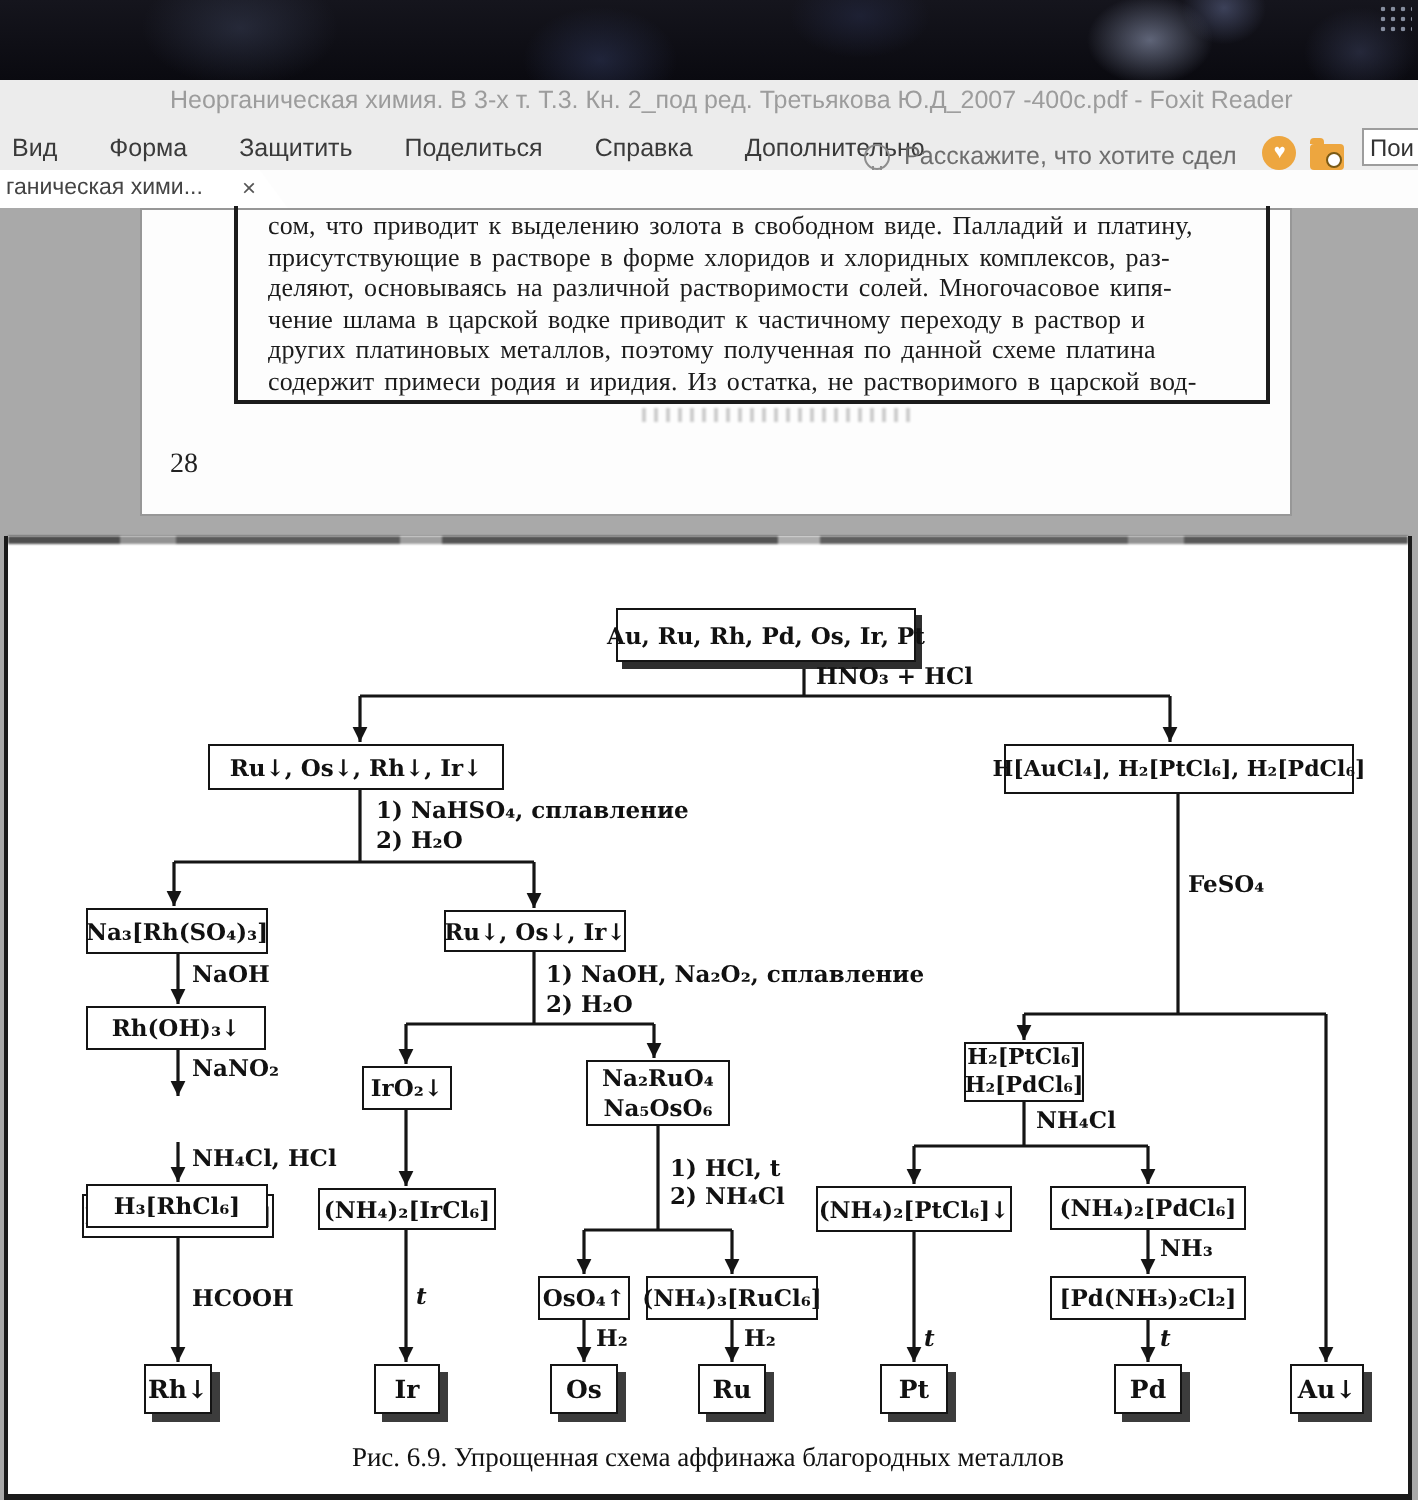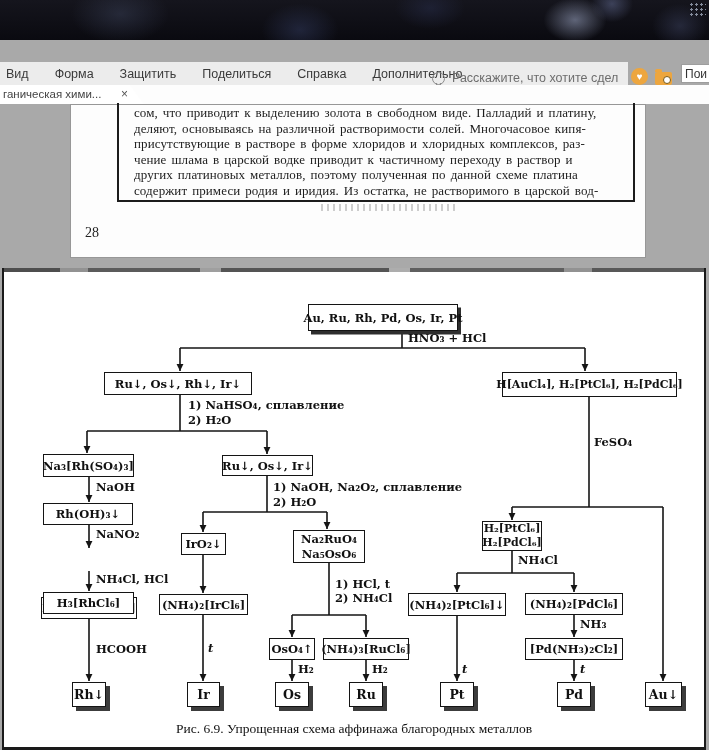--- a/index.html
+++ b/index.html
@@ -18,21 +18,21 @@
       radial-gradient(50px 30px at 430px 8px, rgba(40,46,76,.5), transparent 70%),
       linear-gradient(#15151d,#0a0a10);}
   .dots{position:absolute;right:3px;top:2px;width:17px;height:15px;opacity:.75;
     background-image:radial-gradient(circle,#aab4c8 1px,transparent 1.3px);background-size:5px 5px;}
 
   
   .titlebar{position:absolute;left:0;top:40px;width:709px;height:22px;background:#ececec;}
   .title{position:absolute;left:85px;top:3px;font-size:12.5px;color:#9c9c9c;white-space:nowrap;}
 
   
-  .menubar{position:absolute;left:0;top:62px;width:628px;height:23px;background:#ececec;}
+  .menubar{position:absolute;left:0;top:62px;width:709px;height:23px;background:#ececec;}
   .menu-items{position:absolute;left:6px;top:0;height:23px;display:flex;align-items:center;gap:26px;
     font-size:12.5px;color:#3a3a3a;}
   .menu-items span{cursor:default;white-space:nowrap;}
   .assist{position:absolute;left:432px;top:0;height:23px;display:flex;align-items:flex-end;gap:7px;}
   .bulb{width:11px;height:11px;border:1.5px solid #8d8d8d;border-radius:50%;position:relative;margin-top:-3px;}
   .bulb::after{content:"";position:absolute;left:2.5px;top:10px;width:3px;height:3px;
     border-left:1.5px solid #8d8d8d;border-right:1.5px solid #8d8d8d;}
   .hint{font-size:12.5px;color:#6d6d6d;white-space:nowrap;}
   .heart{width:17px;height:17px;border-radius:50%;background:#eda63f;color:#fff;font-size:10px;
     line-height:17px;text-align:center;margin-left:6px;}
@@ -91,20 +91,23 @@
 </style>
 </head>
 <body>
 
 <div class="screen">
 
   <div class="desktop">
     <div class="dots"></div>
   </div>
 
+  <div class="titlebar">
+    <div class="title">Неорганическая химия. В 3-х т. Т.3. Кн. 2_под ред. Третьякова Ю.Д_2007 -400с.pdf - Foxit Reader</div>
+  </div>
 
   <div class="menubar">
     <div class="menu-items">
       <span>Вид</span>
       <span>Форма</span>
       <span>Защитить</span>
       <span>Поделиться</span>
       <span>Справка</span>
       <span>Дополнительно</span>
     </div>
@@ -123,22 +126,22 @@
       <span class="tab-close">×</span>
     </div>
   </div>
 
   <div class="docarea">
 
     <div class="page1">
       <div class="textbox">
         <div class="paragraph">
           <div>сом, что приводит к выделению золота в свободном виде. Палладий и платину,</div>
+          <div>присутствующие в растворе в форме хлоридов и хлоридных комплексов, раз-</div>
           <div>деляют, основываясь на различной растворимости солей. Многочасовое кипя-</div>
-          <div>присутствующие в растворе в форме хлоридов и хлоридных комплексов, раз-</div>
           <div>чение шлама в царской водке приводит к частичному переходу в раствор и</div>
           <div>других платиновых металлов, поэтому полученная по данной схеме платина</div>
           <div>содержит примеси родия и иридия. Из остатка, не растворимого в царской вод-</div>
         </div>
       </div>
       <div class="smudge"></div>
       <div class="pagenum">28</div>
     </div>
 
     <div class="page2">

